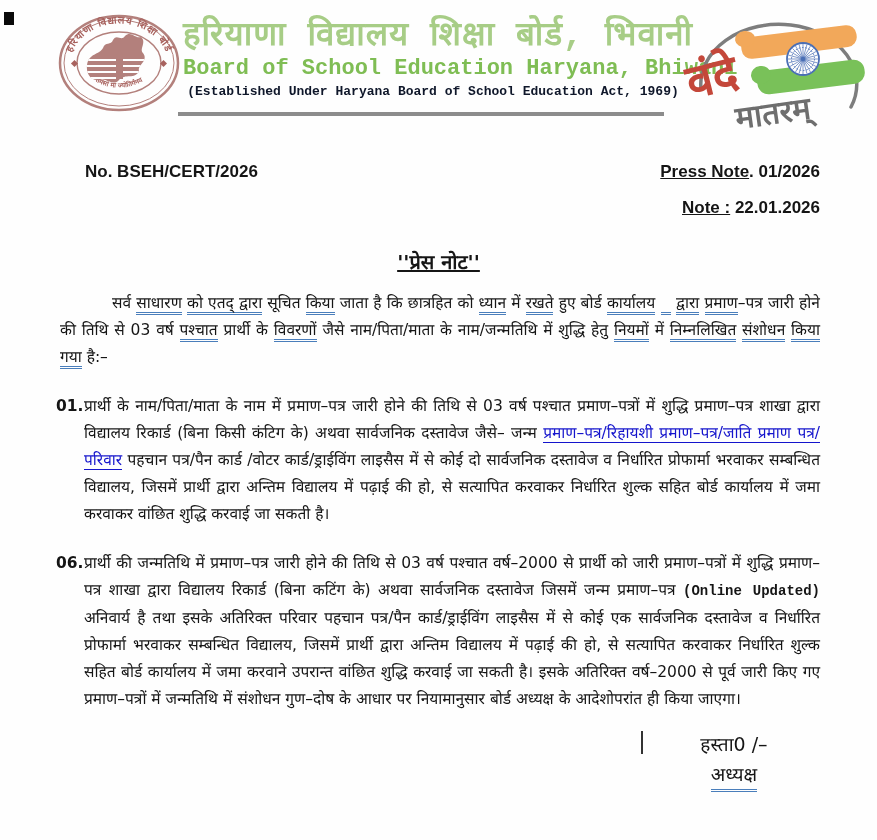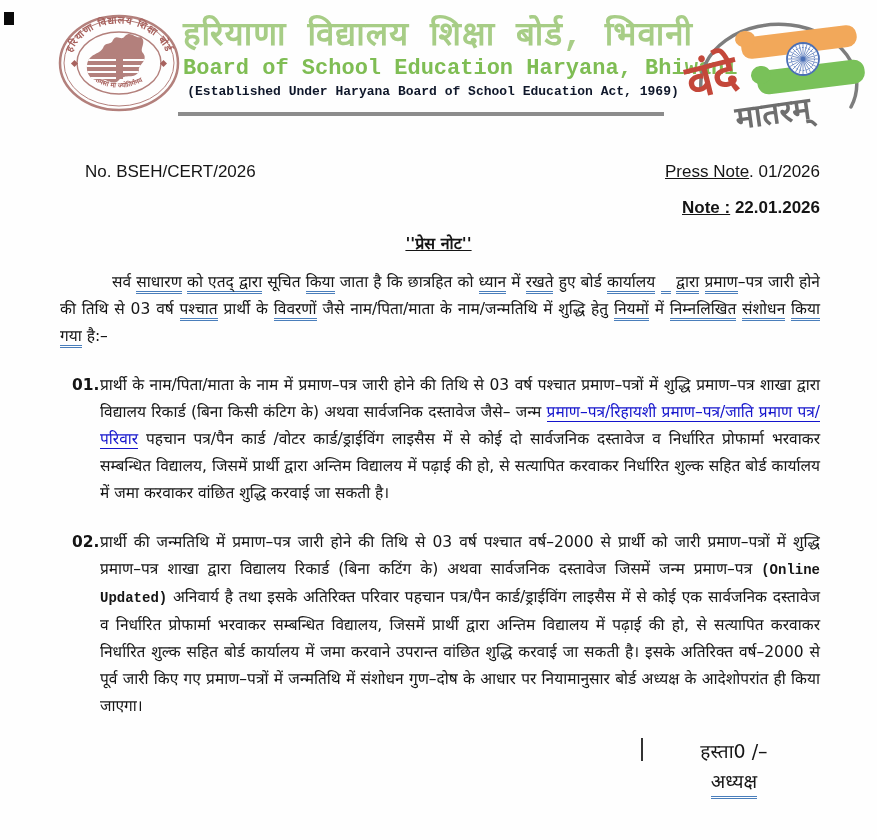--- a/index.html
+++ b/index.html
@@ -11,31 +11,31 @@
   .artifact.tl{left:4px;top:12px;width:10px;height:13px;}
   .seal{position:absolute;left:57px;top:13px;}
   .title-block{position:absolute;left:183px;top:18px;width:500px;text-align:center;font-family:Liberation Mono, monospace;}
   .org-hindi{font-size:33px;line-height:38px;color:#a7cd86;font-weight:bold;letter-spacing:1px;white-space:nowrap;}
   .org-english{font-size:22px;line-height:26px;color:#7fbd54;font-weight:bold;white-space:nowrap;}
   .established{font-size:13px;line-height:20px;color:#0f172a;font-weight:bold;white-space:nowrap;}
   .vande-logo{position:absolute;left:683px;top:5px;}
   .header-rule{position:absolute;left:178px;top:112px;width:486px;height:4px;background:#8c8c8c;}
   
   .meta-row{display:flex;justify-content:space-between;margin:12px 57px 0 85px;
-            font-family:"Liberation Sans",sans-serif;font-weight:normal;font-size:17px;}
+            font-family:"Liberation Sans",sans-serif;font-weight:bold;font-size:17px;}
   .dated-row{text-align:right;margin:16px 57px 0 0;
              font-family:"Liberation Sans",sans-serif;font-weight:bold;font-size:17px;}
   .ul{text-decoration:underline;}
   
-  .doc-title{text-align:center;margin-top:14px;font-size:16px;font-weight:bold;}
+  .doc-title{text-align:center;margin-top:30px;font-size:20px;font-weight:bold;}
   .doc-title .ul{text-decoration:underline;}
   
   .body-text{font-size:15.5px;line-height:27px;text-align:justify;}
   .intro{margin:15px 57px 0 60px;text-indent:52px;}
-  .point{display:flex;margin:22px 57px 0 72px;}
+  .point{display:flex;margin:22px 57px 0 56px;}
   .point-no{flex:none;width:28px;font-weight:bold;}
   .point-text{flex:1;}
   .gu{border-bottom:3px double #4a7ebb;}
   .doc-link{color:#1414cc;border-bottom:1.5px solid #1414cc;}
   .latin{font-family:Liberation Mono, monospace;font-weight:bold;font-size:14px;}
   
   .signature{position:relative;width:170px;margin:16px 58px 0 auto;text-align:center;
              font-size:19px;line-height:30px;}
   .cursor-bar{position:absolute;left:-8px;top:2px;width:2px;height:23px;background:#333;}
   .sig-line{white-space:nowrap;}
@@ -149,21 +149,21 @@
   </div>
 
   <p class="body-text intro"><span>सर्व </span><span class="gu">साधारण</span><span> </span><span class="gu">को एतद् द्वारा</span><span> सूचित </span><span class="gu">किया</span><span> जाता है कि छात्रहित को </span><span class="gu">ध्यान</span><span> में </span><span class="gu">रखते</span><span> हुए बोर्ड </span><span class="gu">कार्यालय</span><span> </span><span class="gu">&nbsp;&nbsp;</span><span> </span><span class="gu">द्वारा</span><span> </span><span class="gu">प्रमाण</span><span>–पत्र जारी होने की तिथि से 03 वर्ष </span><span class="gu">पश्चात</span><span> प्रार्थी के </span><span class="gu">विवरणों</span><span> जैसे नाम/पिता/माता के नाम/जन्मतिथि में शुद्धि हेतु </span><span class="gu">नियमों</span><span> में </span><span class="gu">निम्नलिखित</span><span> </span><span class="gu">संशोधन</span><span> </span><span class="gu">किया</span><span> </span><span class="gu">गया</span><span> है:–</span></p>
 
   <div class="point body-text">
     <span class="point-no">01.</span>
     <div class="point-text"><span>प्रार्थी के नाम/पिता/माता के नाम में प्रमाण–पत्र जारी होने की तिथि से 03 वर्ष पश्चात प्रमाण–पत्रों में शुद्धि प्रमाण–पत्र शाखा द्वारा विद्यालय रिकार्ड (बिना किसी कंटिग के) अथवा सार्वजनिक दस्तावेज जैसे– जन्म </span><span class="doc-link">प्रमाण–पत्र/रिहायशी प्रमाण–पत्र/जाति प्रमाण पत्र/परिवार</span><span> पहचान पत्र/पैन कार्ड /वोटर कार्ड/ड्राईविंग लाइसैस में से कोई दो सार्वजनिक दस्तावेज व निर्धारित प्रोफार्मा भरवाकर सम्बन्धित विद्यालय, जिसमें प्रार्थी द्वारा अन्तिम विद्यालय में पढ़ाई की हो, से सत्यापित करवाकर निर्धारित शुल्क सहित बोर्ड कार्यालय में जमा करवाकर वांछित शुद्धि करवाई जा सकती है।</span></div>
   </div>
 
   <div class="point body-text">
-    <span class="point-no">02.</span>
+    <span class="point-no">06.</span>
     <div class="point-text"><span>प्रार्थी की जन्मतिथि में प्रमाण–पत्र जारी होने की तिथि से 03 वर्ष पश्चात वर्ष–2000 से प्रार्थी को जारी प्रमाण–पत्रों में शुद्धि प्रमाण–पत्र शाखा द्वारा विद्यालय रिकार्ड (बिना कटिंग के) अथवा सार्वजनिक दस्तावेज जिसमें जन्म प्रमाण–पत्र </span><span class="latin">(Online Updated)</span><span> अनिवार्य है तथा इसके अतिरिक्त परिवार पहचान पत्र/पैन कार्ड/ड्राईविंग लाइसैस में से कोई एक सार्वजनिक दस्तावेज व निर्धारित प्रोफार्मा भरवाकर सम्बन्धित विद्यालय, जिसमें प्रार्थी द्वारा अन्तिम विद्यालय में पढ़ाई की हो, से सत्यापित करवाकर निर्धारित शुल्क सहित बोर्ड कार्यालय में जमा करवाने उपरान्त वांछित शुद्धि करवाई जा सकती है। इसके अतिरिक्त वर्ष–2000 से पूर्व जारी किए गए प्रमाण–पत्रों में जन्मतिथि में संशोधन गुण–दोष के आधार पर नियामानुसार बोर्ड अध्यक्ष के आदेशोपरांत ही किया जाएगा।</span></div>
   </div>
 
   <div class="signature">
     <div class="cursor-bar"></div>
     <div class="sig-line">हस्ता0 /–</div>
     <div><span class="sig-desg gu">अध्यक्ष</span></div>
   </div>
 
 </div>

